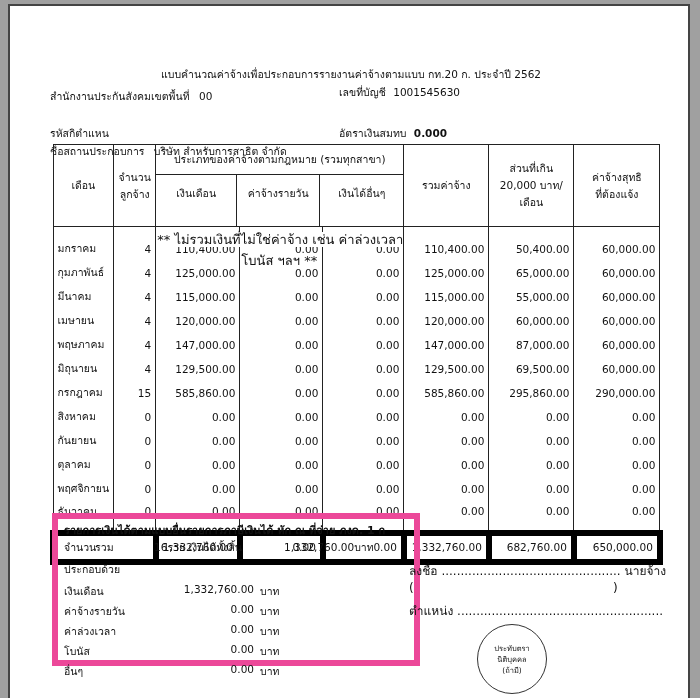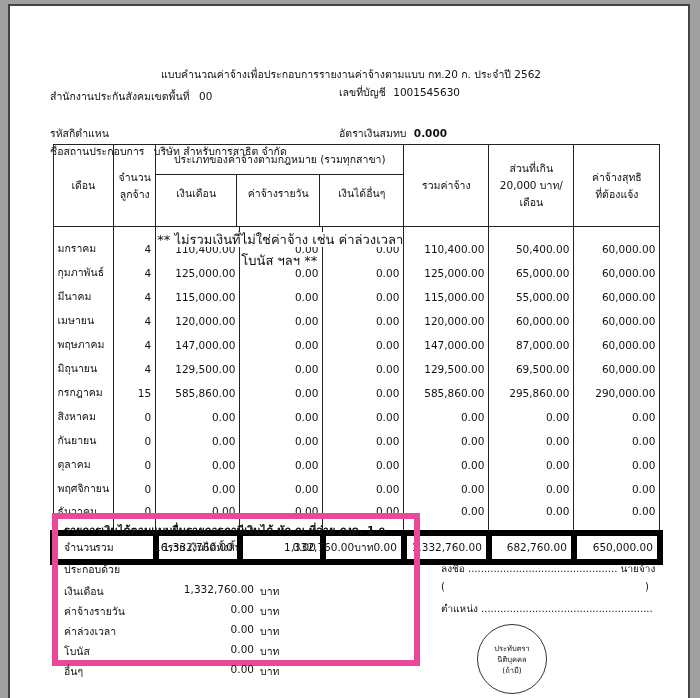--- a/index.html
+++ b/index.html
@@ -43,21 +43,21 @@
 
   
   .box {
     position:absolute; left:42px; top:507px; width:368px; height:153px;
     border:6px solid #ec4899; box-sizing:border-box;
   }
   .box .row { position:absolute; left:6px; white-space:nowrap; }
   .box .boxtitle { font-weight:bold; font-size:11px; top:2px; }
 
   
-  .sig { font-size:10px;margin-left:32px; }
+  .sig { font-size:12px; }
   .stamp {
     position:absolute; left:467px; top:618px; width:68px; height:68px;
     border:1px solid #333; border-radius:50%;
     display:flex; flex-direction:column; align-items:center; justify-content:center;
     font-size:7.5px; line-height:11px; text-align:center;
   }
 </style>
 </head>
 <body>
 

